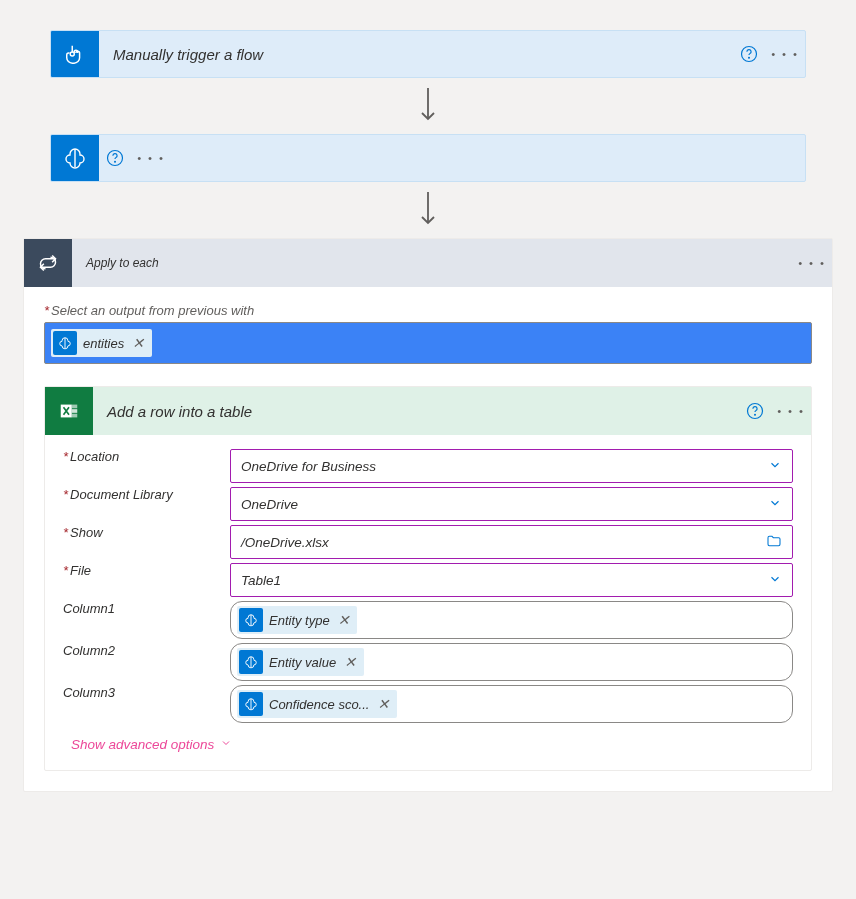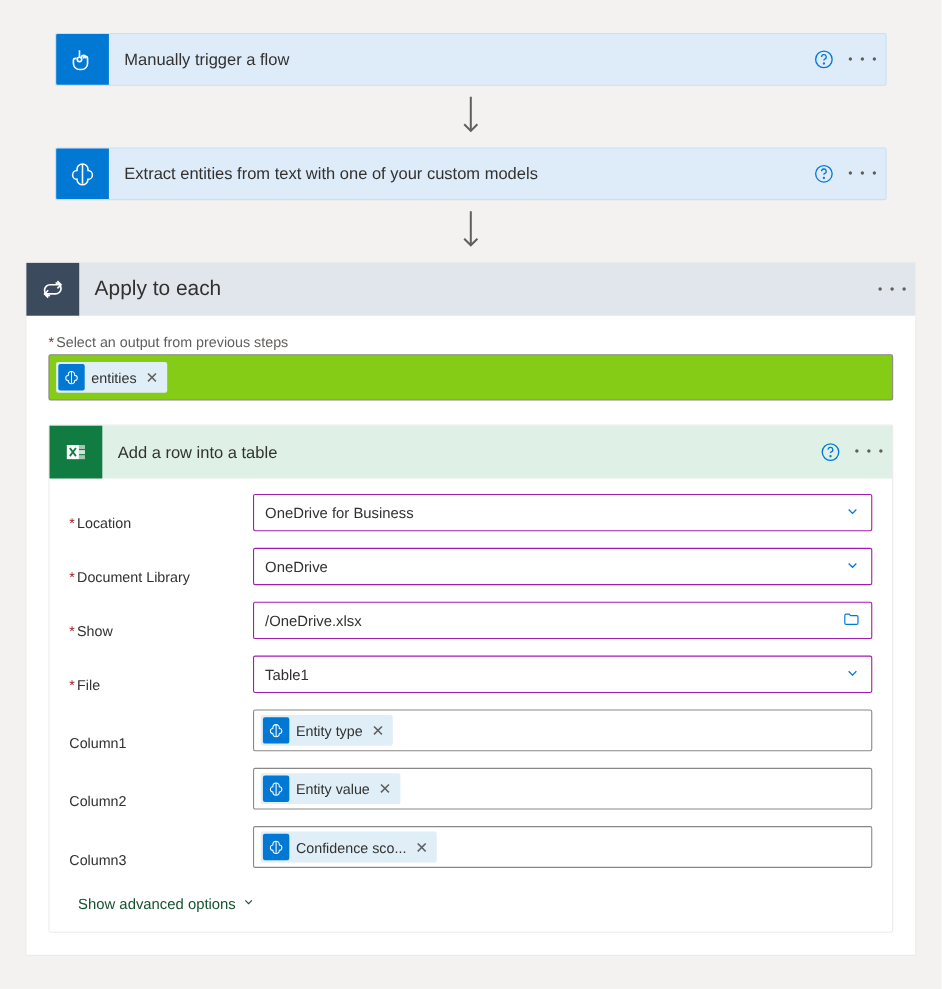--- a/index.html
+++ b/index.html
@@ -3,21 +3,21 @@
 <meta charset="utf-8">
 <style>
   * { box-sizing: border-box; margin: 0; padding: 0; }
   body {
     font-family: "Segoe UI", -apple-system, sans-serif;
     background: #f3f2f1;
     font-size: 14px;
     color: #323130;
     padding: 30px 20px;
   }
-  .canvas { width: 810px; margin: 0 auto; }
+  .canvas { width: 810px; margin: 0 auto; font-style: italic; }
 
   .action-card {
     display: flex;
     align-items: center;
     background: #deecf9;
     border: 1px solid #c7e0f4;
     border-radius: 2px;
     width: 756px;
     margin: 0 auto;
     height: 48px;
@@ -60,37 +60,37 @@
     background: #fff;
     border: 1px solid #edebe9;
     border-radius: 2px;
     width: 810px;
   }
   .scope-header {
     display:flex; align-items:center;
     background: #e1e5ec;
     height: 48px;
   }
-  .scope-header .action-title { font-size: 19px; }
+  .scope-header .action-title { font-size: 12px; }
 
   .scope-body { padding: 16px 20px 20px 20px; }
 
   .field-label {
     font-size: 13px;
     color: #605e5c;
     margin-bottom: 4px;
   }
   .req { color: #a4262c; margin-right: 2px; }
   .token-box {
     border: 1px solid #8a8886;
     border-radius: 2px;
     padding: 6px;
     min-height: 36px;
     display:flex; align-items:center; gap:6px;
-    background:#84cc16;
+    background:#3b82f6;
   }
   .token {
     background: #dfeef7;
     border-radius: 2px;
     display: inline-flex;
     align-items: center;
     gap: 6px;
     padding: 2px 6px 2px 2px;
     font-size: 13px;
   }
@@ -109,22 +109,22 @@
     border-radius: 2px;
   }
   .inner-header {
     display:flex; align-items:center;
     background: #dff1e7;
     height: 48px;
   }
   .inner-body { padding: 14px 18px 18px 18px; }
 
   .form-row {
-    display:flex; align-items:flex-end;
-    margin-bottom: 15px;
+    display:flex; align-items:flex-start;
+    margin-bottom: 4px;
     gap: 12px;
   }
   .form-row .row-label {
     width: 155px;
     font-size: 13px;
     color: #323130;
     flex-shrink: 0;
   }
   .dropdown {
     flex:1;
@@ -136,30 +136,30 @@
     background:#fff;
     justify-content: space-between;
     cursor: pointer;
   }
   .dropdown .dd-text { font-size: 13.5px; }
   .chev { color:#0078d4; }
   .file-icon { color:#0078d4; }
   .token-input {
     flex:1;
     border: 1px solid #8a8886;
-    border-radius: 2px;
+    border-radius: 12px;
     min-height: 34px;
     display:flex; align-items:center;
     padding: 4px 6px;
     background:#fff;
     gap:6px;
   }
 
   .adv-options {
-    color: #14532d;
+    color: #ec4899;
     font-size: 13.5px;
     cursor: pointer;
     display:inline-flex; align-items:flex-start; gap:6px;
     margin-top: 10px;
     margin-left: 8px;
   }
 
   .dots::before { content: "• • •"; letter-spacing: 2px; font-size: 11px; }
 </style>
 </head>
@@ -194,21 +194,20 @@
       </svg>
   </div>
 
   <div class="action-card">
     <div class="action-icon blue">
       <svg width="24" height="24" viewBox="0 0 24 24" fill="none" stroke="currentColor" stroke-width="1.4">
           <path d="M12 3a5 5 0 0 0-5 5v1a4 4 0 0 0 0 8v0a5 5 0 0 0 10 0 4 4 0 0 0 0-8V8a5 5 0 0 0-5-5z"></path>
           <path d="M12 3v18"></path>
         </svg>
     </div>
-    <div class="action-title">Extract entities from text with one of your custom models</div>
     <div class="action-help">
       <svg width="18" height="18" viewBox="0 0 24 24" fill="none" stroke="currentColor" stroke-width="1.6">
           <circle cx="12" cy="12" r="10"></circle>
           <path d="M9.2 9a2.8 2.8 0 1 1 3.8 2.6c-.8.3-1 .9-1 1.6"></path>
           <circle cx="12" cy="17" r=".6" fill="currentColor"></circle>
         </svg>
     </div>
     <div class="action-menu dots"></div>
   </div>
 
@@ -227,21 +226,21 @@
             <path d="M21 7H9a6 6 0 0 0 0 12"></path>
             <path d="M7 21l-4-4 4-4"></path>
             <path d="M3 17h12a6 6 0 0 0 0-12"></path>
           </svg>
       </div>
       <div class="action-title">Apply to each</div>
       <div class="action-menu dots"></div>
     </div>
 
     <div class="scope-body">
-      <div class="field-label"><span class="req">*</span><span>Select an output from previous steps</span></div>
+      <div class="field-label"><span class="req">*</span><span>Select an output from previous with</span></div>
       <div class="token-box">
         <span class="token">
           <span class="token-icon">
             <svg width="14" height="14" viewBox="0 0 24 24" fill="none" stroke="currentColor" stroke-width="1.6">
                 <path d="M12 3a5 5 0 0 0-5 5v1a4 4 0 0 0 0 8 5 5 0 0 0 10 0 4 4 0 0 0 0-8V8a5 5 0 0 0-5-5z"></path>
                 <path d="M12 3v18"></path>
               </svg>
           </span>
           <span>entities</span>
           <span class="token-x">✕</span>

